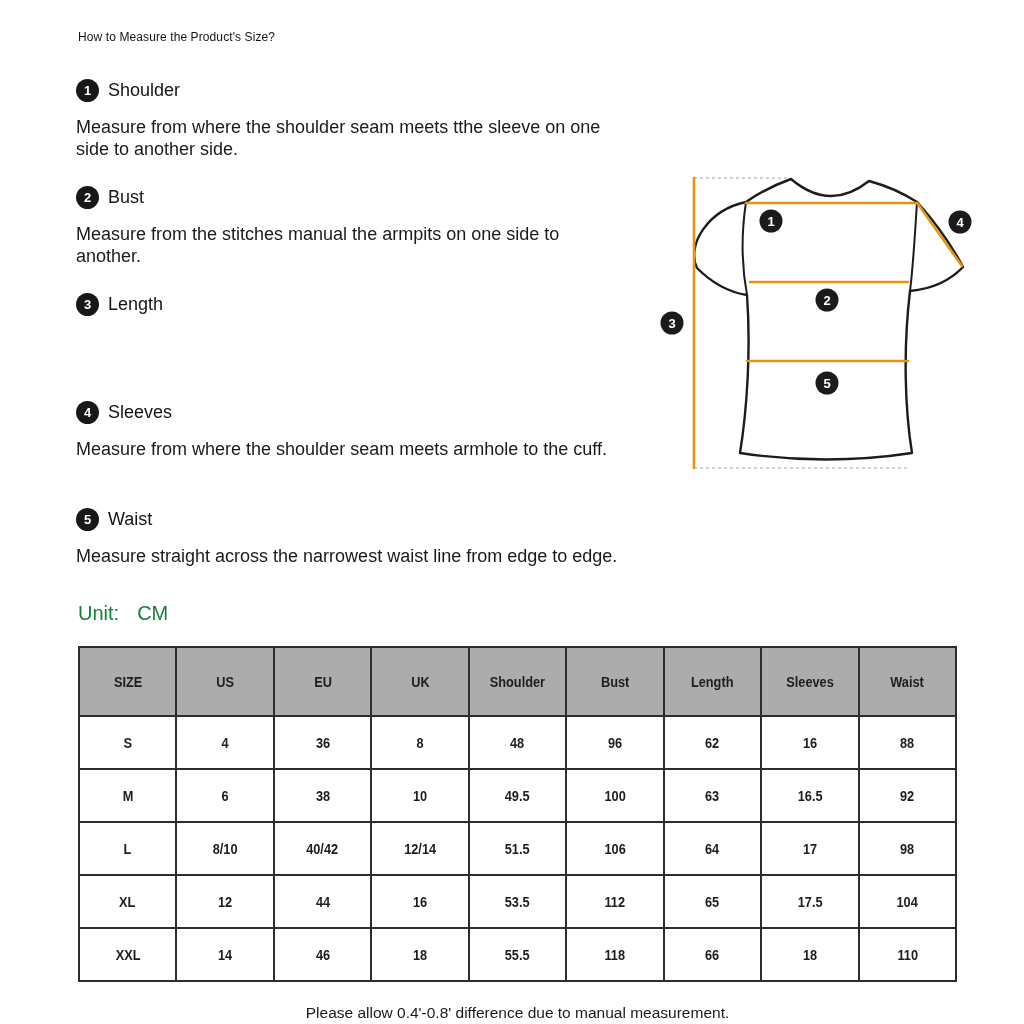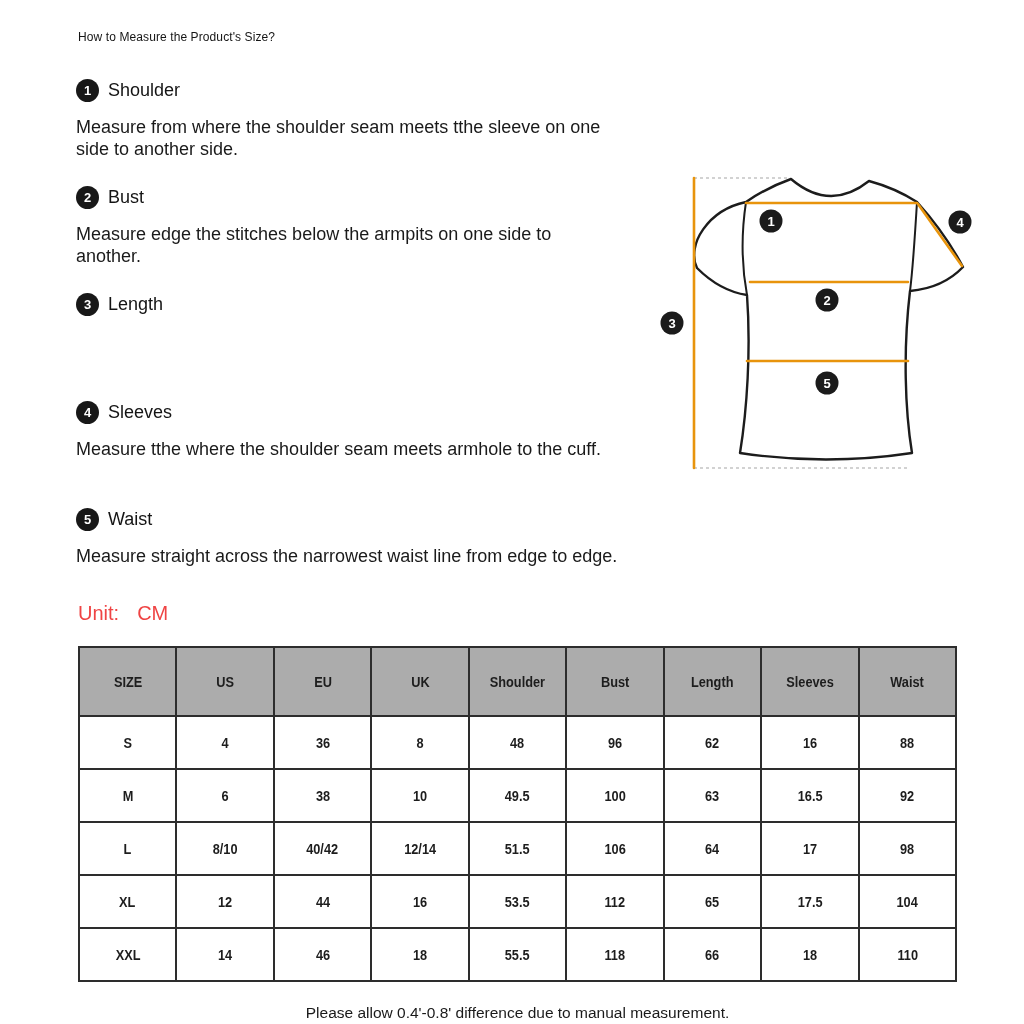--- a/index.html
+++ b/index.html
@@ -19,21 +19,21 @@
     flex:0 0 23px;
   }
   .sec-label{font-size:18px;color:#141414;}
   .sec-desc{margin-top:14px;font-size:18px;line-height:22px;color:#1a1a1a;}
   #section-1{top:79px;}
   #section-2{top:186px;}
   #section-3{top:293px;}
   #section-4{top:401px;}
   #section-5{top:508px;}
   
-  #unit-line{left:78px;top:602px;font-size:20px;color:#ef4444;}
+  #unit-line{left:78px;top:602px;font-size:20px;color:#15803d;}
   #unit-line .unit-value{margin-left:18px;}
   
   #size-table-wrap{left:78px;top:646px;width:879px;}
   table{border-collapse:collapse;width:879px;table-layout:fixed;}
   th,td{border:2px solid #2d2d2d;text-align:center;vertical-align:middle;padding:3px;}
   th{height:61px;background:#acacac;font-size:14.5px;font-weight:bold;color:#1d1d1d;}
   td{height:45px;font-size:14.5px;font-weight:bold;color:#1d1d1d;background:#fff;}
   .cnd{display:inline-block;transform:scaleX(.88);letter-spacing:0;}
   
   #footer-note{left:78px;top:1004px;width:879px;text-align:center;font-size:15.5px;color:#1a1a1a;}
@@ -57,36 +57,36 @@
     <div class="sec-label">Shoulder</div>
   </div>
   <div class="sec-desc">Measure from where the shoulder seam meets tthe sleeve on one side to another side.</div>
 </div>
 
 <div class="abs section" id="section-2">
   <div class="sec-head">
     <div class="num-badge">2</div>
     <div class="sec-label">Bust</div>
   </div>
-  <div class="sec-desc">Measure edge the stitches below the armpits on one side to another.</div>
+  <div class="sec-desc">Measure from the stitches manual the armpits on one side to another.</div>
 </div>
 
 <div class="abs section" id="section-3">
   <div class="sec-head">
     <div class="num-badge">3</div>
     <div class="sec-label">Length</div>
   </div>
 </div>
 
 <div class="abs section" id="section-4">
   <div class="sec-head">
     <div class="num-badge">4</div>
     <div class="sec-label">Sleeves</div>
   </div>
-  <div class="sec-desc">Measure tthe where the shoulder seam meets armhole to the cuff.</div>
+  <div class="sec-desc">Measure from where the shoulder seam meets armhole to the cuff.</div>
 </div>
 
 <div class="abs section" id="section-5">
   <div class="sec-head">
     <div class="num-badge">5</div>
     <div class="sec-label">Waist</div>
   </div>
   <div class="sec-desc">Measure straight across the narrowest waist line from edge to edge.</div>
 </div>
 

